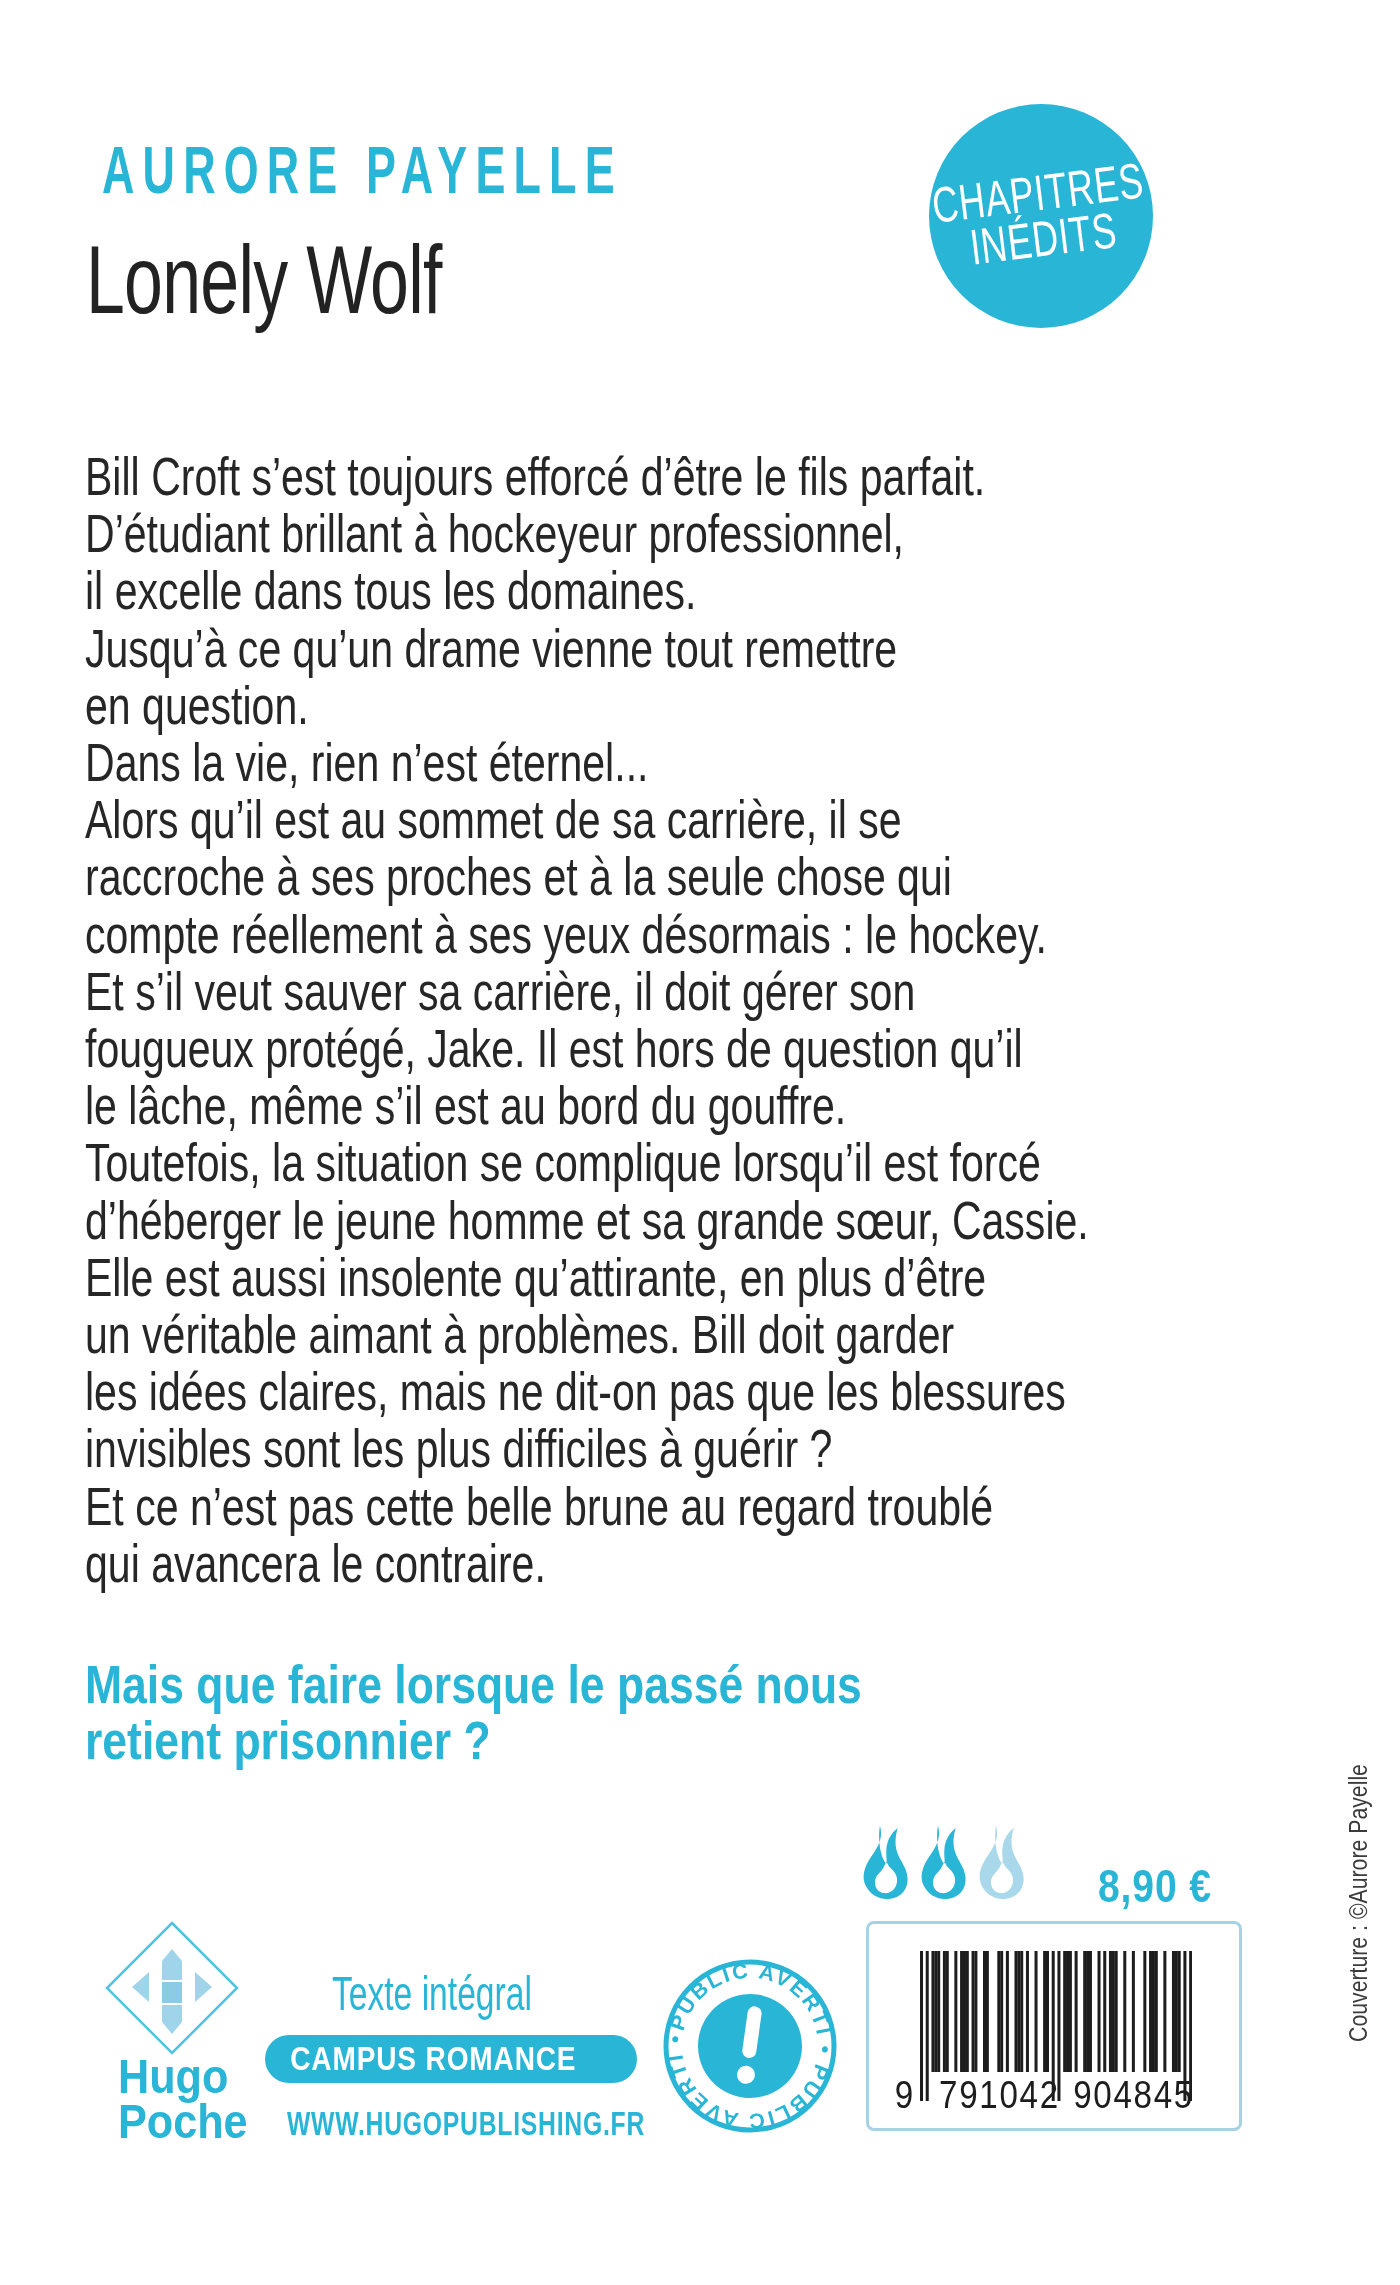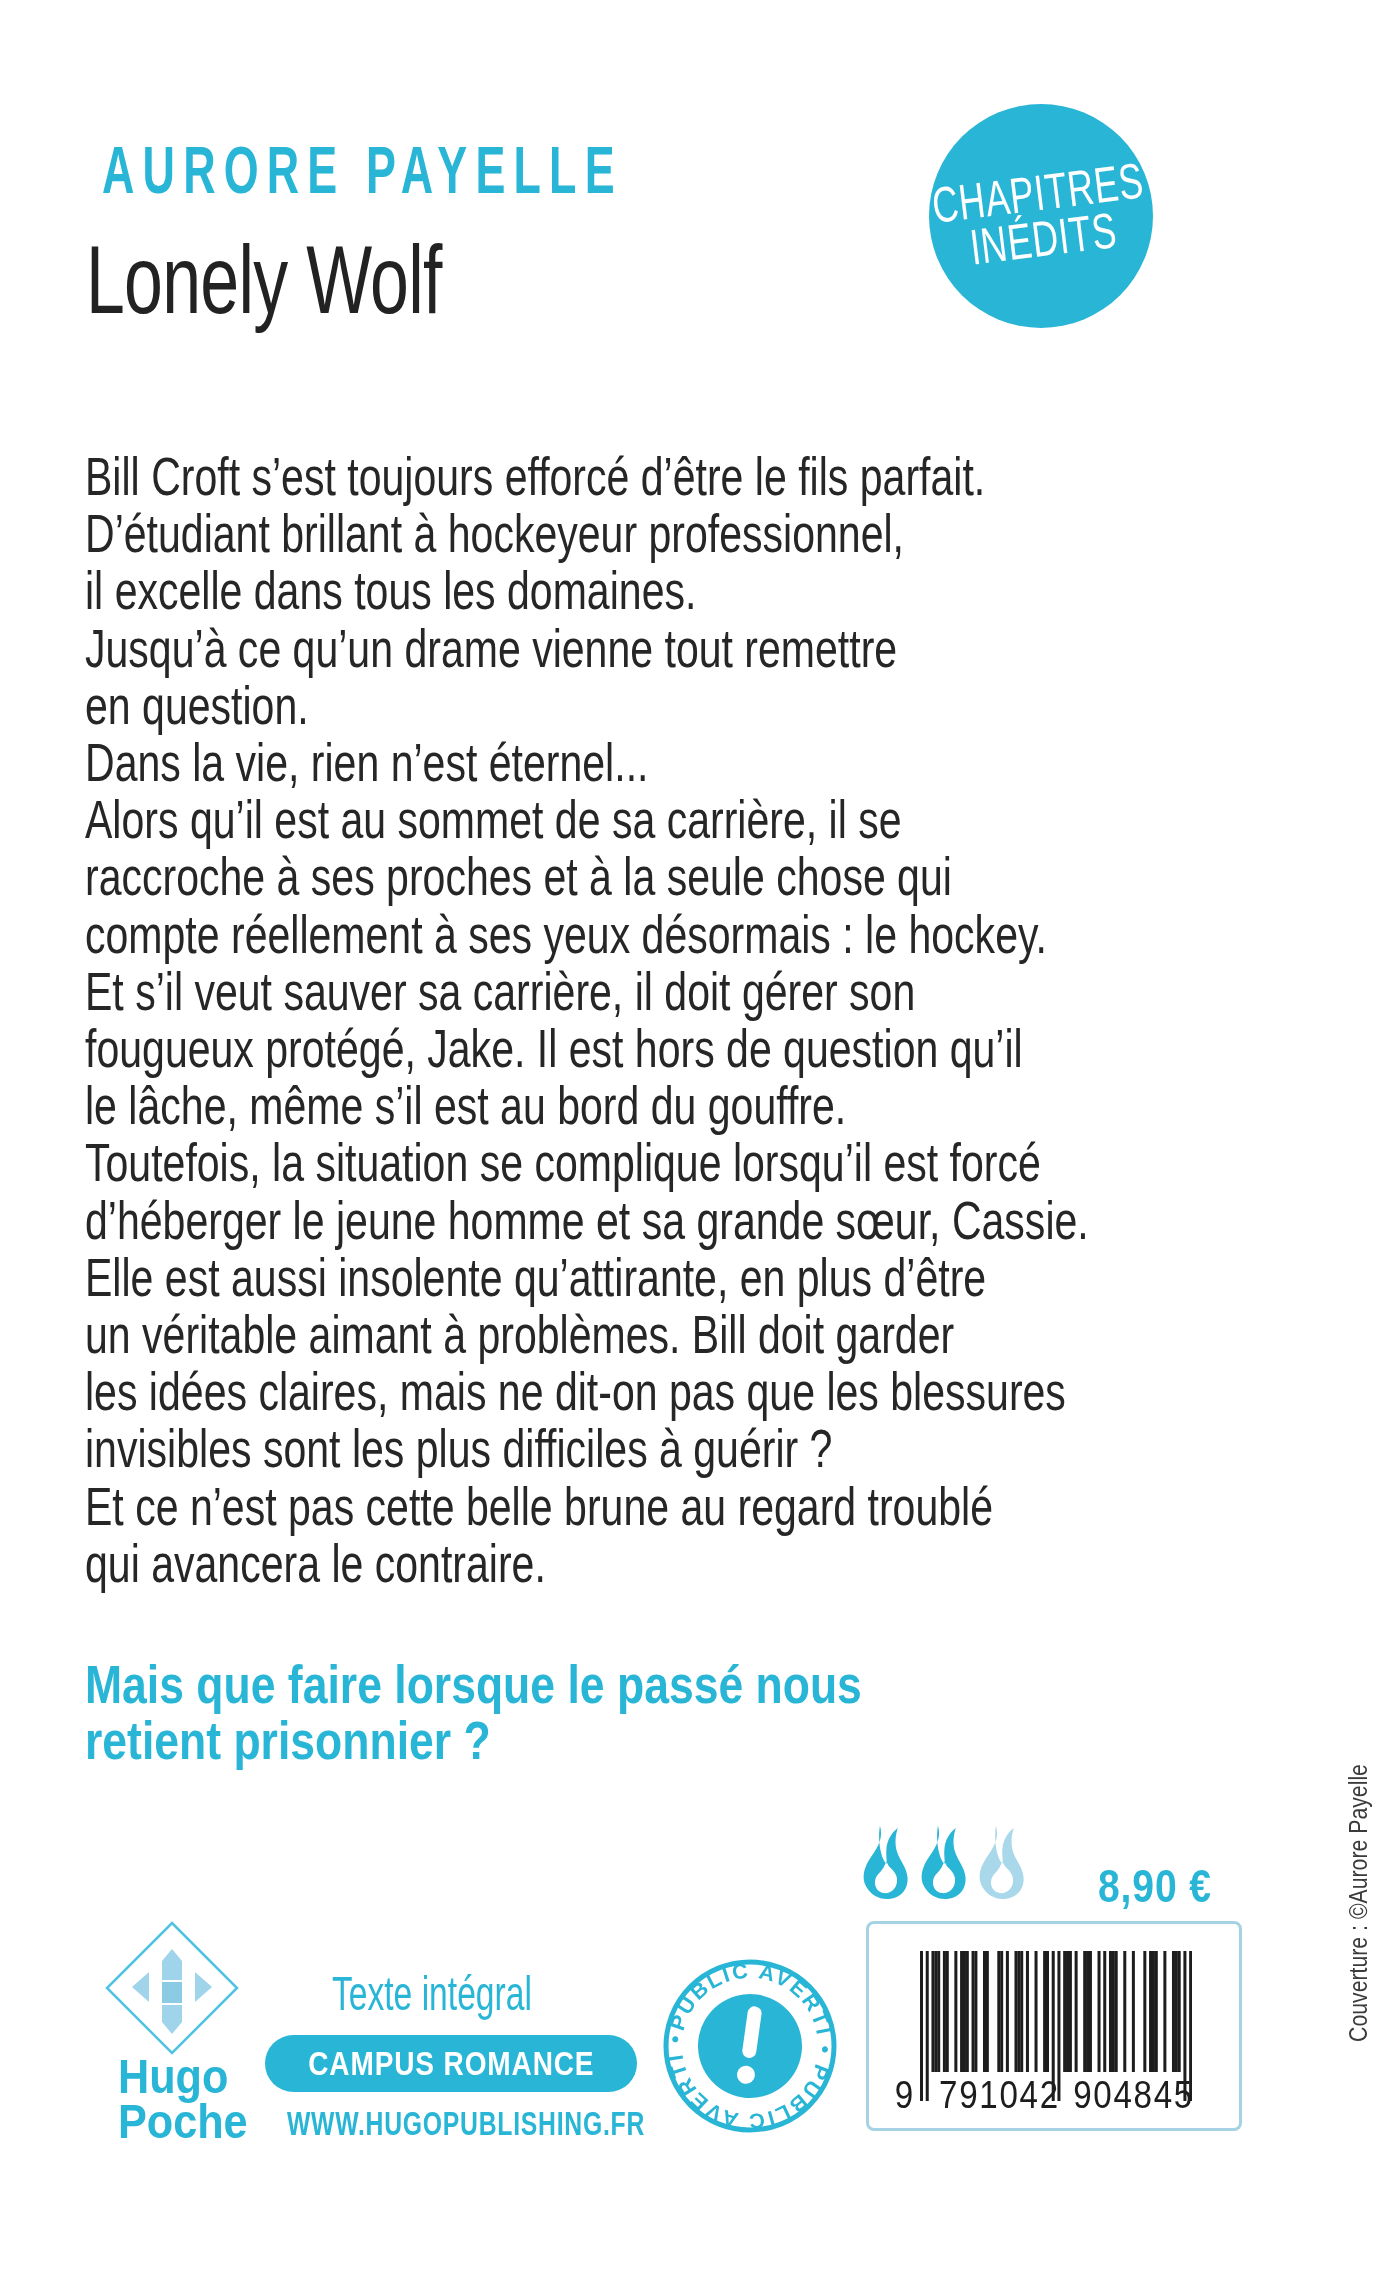--- a/index.html
+++ b/index.html
@@ -39,22 +39,22 @@
 
   
   .logo{position:absolute;left:102px;top:1918px;width:140px;height:140px;}
   .brand1{position:absolute;left:112px;top:2049px;width:120px;text-align:center;color:var(--accent);
           font-size:48px;font-weight:bold;transform:scaleX(.9);transform-origin:center top;}
   .brand2{position:absolute;left:112px;top:2094px;width:120px;text-align:center;color:var(--accent);
           font-size:48px;font-weight:bold;transform:scaleX(.9);transform-origin:center top;}
 
   .edition{position:absolute;left:332px;top:1966px;color:var(--accent);font-size:48px;font-weight:300;
            white-space:nowrap;transform:scaleX(.7);transform-origin:left top;}
-  .pill{position:absolute;left:265px;top:2035px;width:372px;height:57px;border-radius:29px;
-        background:var(--accent);display:flex;align-items:center;justify-content:center;}
+  .pill{position:absolute;left:265px;top:2035px;width:372px;height:48px;border-radius:29px;
+        background:var(--accent);display:flex;align-items:center;}
   .pill-label{color:#fff;font-size:33px;font-weight:bold;letter-spacing:1px;white-space:nowrap;
               transform:scaleX(.85);}
   .url{position:absolute;left:287px;top:2105px;color:var(--accent);font-size:33px;font-weight:bold;
        letter-spacing:1px;white-space:nowrap;transform:scaleX(.75);transform-origin:left top;}
 
   
   .stamp{position:absolute;left:660px;top:1956px;width:180px;height:180px;}
   .stamp .ring{fill:none;stroke:var(--accent);stroke-width:5px;}
   .stamp .core{fill:var(--accent);}
   .stamp text{fill:var(--accent);font-family:"Liberation Sans",sans-serif;

